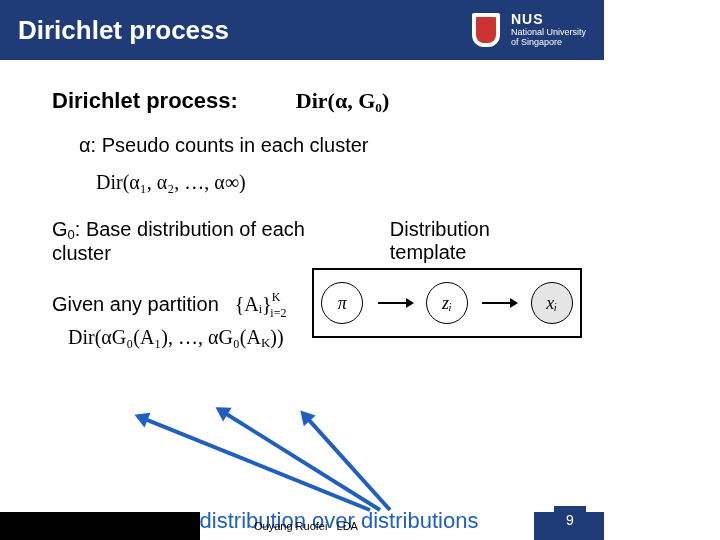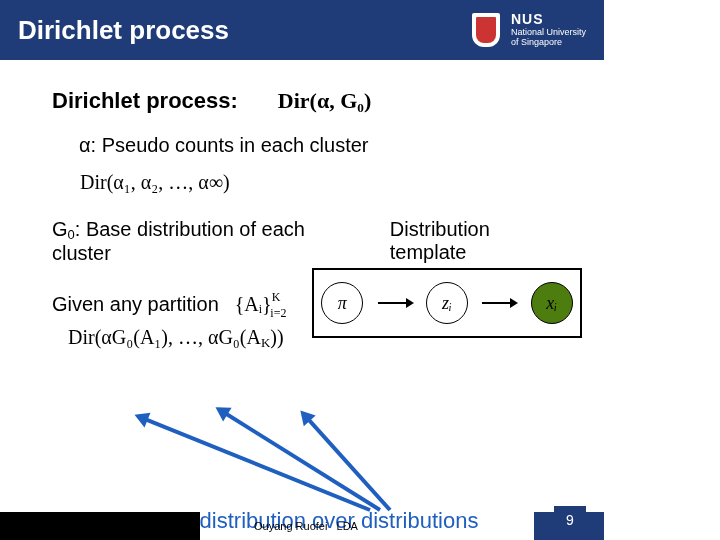--- a/index.html
+++ b/index.html
@@ -11,39 +11,39 @@
   .header-title { color: #fff; font-size: 26px; font-weight: bold; flex: 1; }
   .logo { display: flex; align-items: center; gap: 11px; }
   .logo-crest { width: 28px; height: 34px; background: #fff; border-radius: 2px 2px 12px 12px; position: relative; }
   .logo-crest::after { content: ""; position: absolute; inset: 4px; background: #c33; border-radius: 1px 1px 8px 8px; }
   .logo-text { color: #fff; font-size: 9px; line-height: 1.1; }
   .logo-nus { font-size: 14px; font-weight: bold; letter-spacing: 1px; }
 
   
   .body { position: relative; padding: 28px 34px 0 52px; height: 430px; }
 
-  .line { display: flex; align-items: center; font-size: 20px; margin-bottom: 20px; }
+  .line { display: flex; align-items: center; gap: 18px; font-size: 20px; margin-bottom: 20px; }
   .line1 { font-weight: bold; font-size: 22px; }
   .formula { font-family: "Times New Roman", serif; font-size: 22px; }
   sub { font-size: 0.65em; vertical-align: -0.25em; }
 
   .alpha-line { font-size: 20px; margin-left: 27px; margin-bottom: 14px; }
-  .dir-inf { margin-left: 28px; font-family: "Times New Roman", serif; font-size: 20px; margin-bottom: 24px; }
+  .dir-inf { margin-left: 44px; font-family: "Times New Roman", serif; font-size: 20px; margin-bottom: 24px; }
 
   .g0-row { font-size: 20px; margin-bottom: 28px; display: flex; gap: 24px; }
 
   .given-row { display: flex; align-items: center; gap: 16px; font-size: 20px; margin-bottom: 10px; }
   .partition-set { font-family: "Times New Roman", serif; font-size: 20px; }
 
   .dir-alpha-g0 { font-family: "Times New Roman", serif; font-size: 20px; margin-left: 16px; position: relative; }
 
   
   .pgm-box { position: absolute; right: 22px; top: 208px; width: 270px; height: 70px; border: 2px solid #000; background: #fff; display: flex; align-items: center; justify-content: space-around; }
   .node { width: 42px; height: 42px; border: 1.6px solid #000; border-radius: 50%; display: flex; align-items: center; justify-content: center; font-family: "Times New Roman", serif; font-size: 18px; font-style: italic; }
-  .node.shaded { background: #4d7c0f; }
+  .node.shaded { background: #e5e5e5; }
   .arrow-right { width: 34px; height: 2px; background: #000; position: relative; }
   .arrow-right::after { content: ""; position: absolute; right: -2px; top: -4px; border-left: 8px solid #000; border-top: 5px solid transparent; border-bottom: 5px solid transparent; }
 
   
   .big-arrows { position: absolute; left: 70px; top: 370px; width: 340px; height: 90px; pointer-events: none; }
   .big-arrow { position: absolute; background: #1f5fbf; height: 4px; transform-origin: right center; }
   .big-arrow::after { content: ""; position: absolute; left: -4px; top: -6px; border-right: 14px solid #1f5fbf; border-top: 8px solid transparent; border-bottom: 8px solid transparent; }
 
   .tagline { position: absolute; left: 180px; top: 448px; color: #1f5fbf; font-size: 22px; }
 

